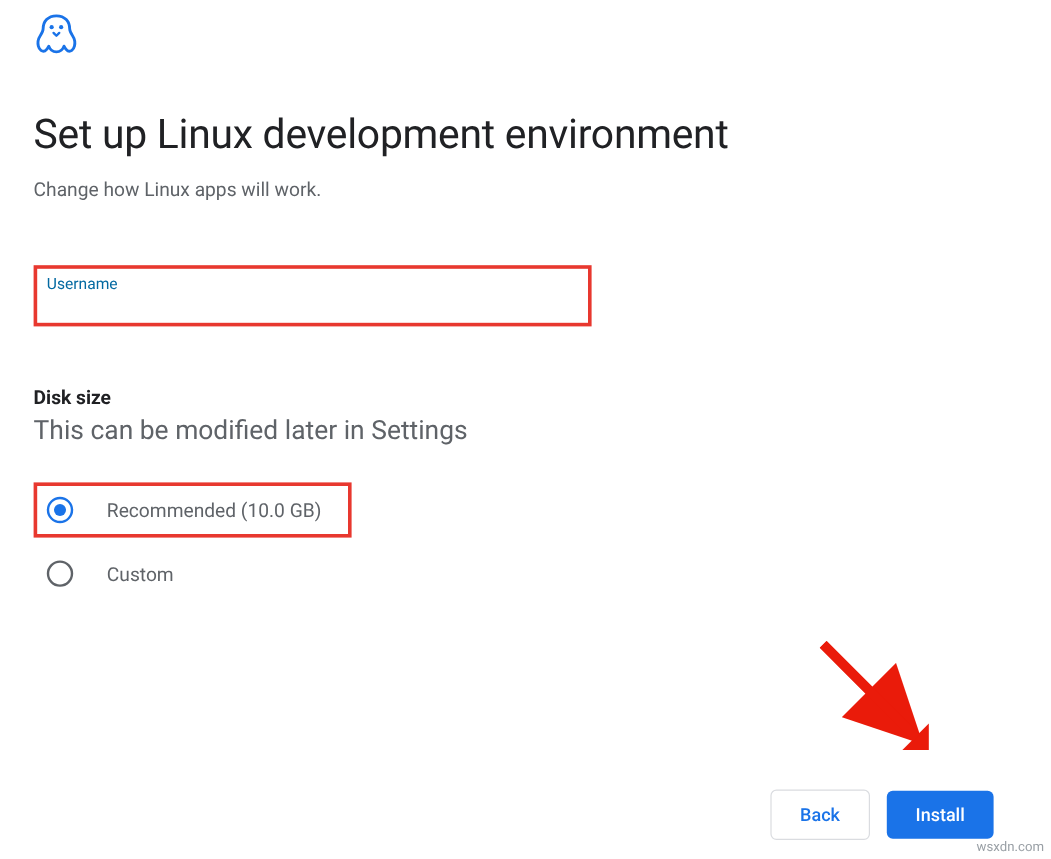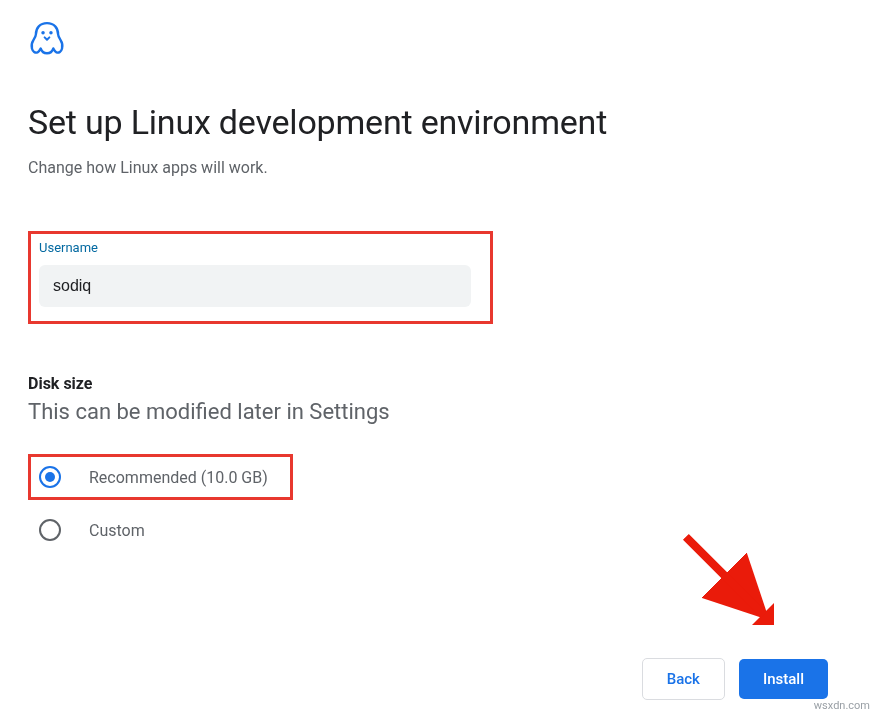--- a/index.html
+++ b/index.html
@@ -9,21 +9,21 @@
     }
     body {
       font-family: 'Roboto', -apple-system, BlinkMacSystemFont, 'Segoe UI', Arial, sans-serif;
       background: #ffffff;
       width: 876px;
       height: 716px;
       position: relative;
       color: #202124;
     }
     .container {
-      padding: 20px 28px 28px 28px;
+      padding: 10px 28px 28px 28px;
     }
     .logo {
       margin-bottom: 40px;
       margin-top: 0px;
     }
     .logo svg {
       width: 38px;
       height: 38px;
     }
     h1 {
@@ -165,21 +165,20 @@
       <circle cx="29" cy="16" r="2.2" fill="#1a73e8"></circle>
       <path d="M21 22 L24 25 L27 22" stroke="#1a73e8" stroke-width="2.5" fill="none" stroke-linecap="round" stroke-linejoin="round"></path>
     </svg>
   </div>
 
   <h1>Set up Linux development environment</h1>
   <p class="subtitle">Change how Linux apps will work.</p>
 
   <div class="highlight-box-red">
     <div class="field-label">Username</div>
-    <input class="text-input" type="text" value="sodiq" style="">
   </div>
 
   <div class="section-label">Disk size</div>
   <div class="section-hint">This can be modified later in Settings</div>
 
   <div class="radio-group">
     <div class="radio-highlight">
       <div class="radio-outer selected">
         <div class="radio-inner"></div>
       </div>

